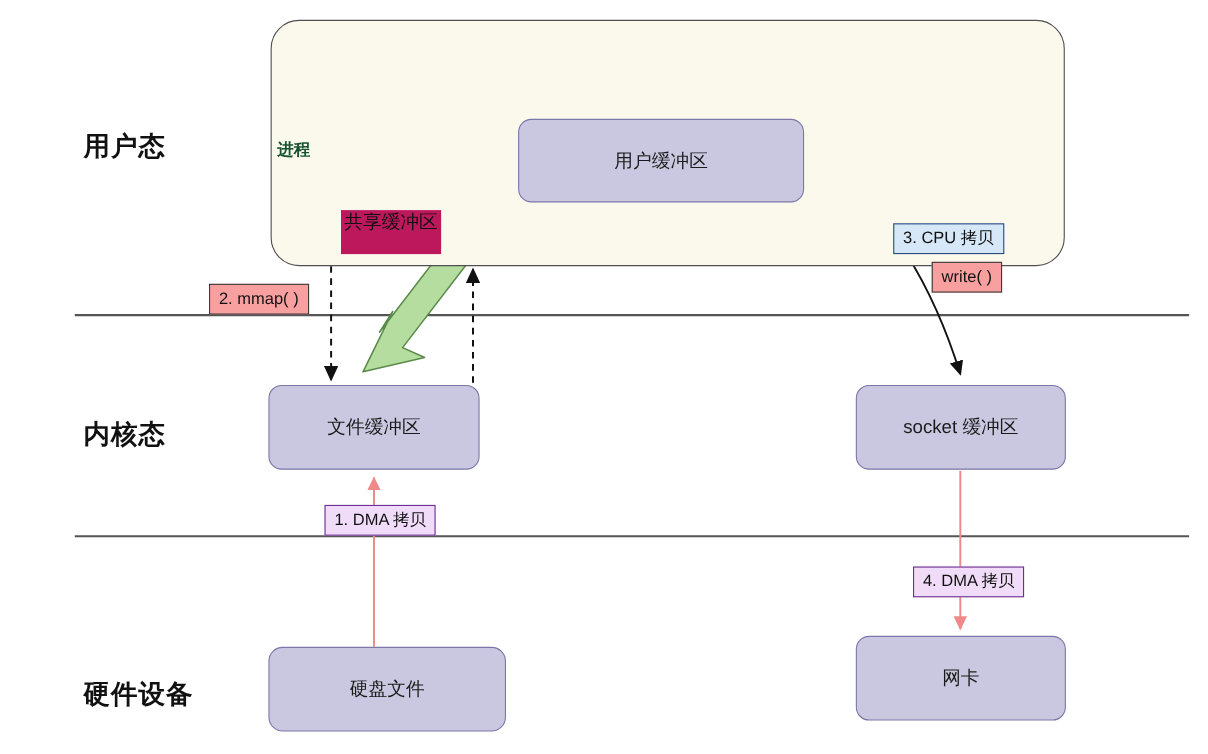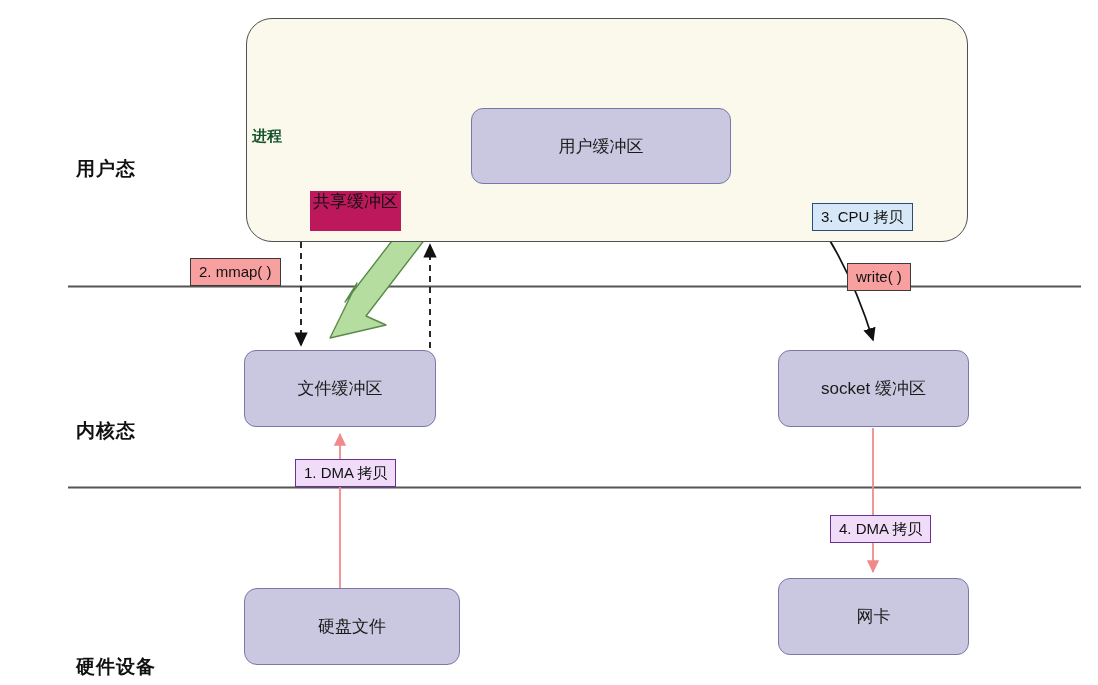--- a/index.html
+++ b/index.html
@@ -23,26 +23,25 @@
     left: 0;
     top: 0;
     width: 1098px;
     height: 685px;
     pointer-events: none;
   }
 
   
   .layer-caption {
     position: absolute;
-    font-size: 19px;
+    font-size: 24px;
     font-weight: bold;
     color: #111111;
     letter-spacing: 1px;
     white-space: nowrap;
-    margin-top: 39px;
   }
 
   
   .process-box {
     position: absolute;
     left: 246px;
     top: 18px;
     width: 722px;
     height: 224px;
     background: #fbf8ec;
@@ -89,21 +88,21 @@
     padding: 5px 8px 6px 8px;
     white-space: nowrap;
     color: #111111;
   }
   .tag.red   { background: #f8a0a0; border: 1.4px solid #3b3b3b; }
   .tag.blue  { background: #d6e8f7; border: 1.4px solid #2b4a7d; }
   .tag.pur   { background: #f0dcf8; border: 1.4px solid #6c2f93; margin-left: 20px; }
   .tag.green { background: #be185d; border: none; padding: 2px 3px 21px 3px; font-size: 17px; }
 
   #tag-mmap    { left: 190px; top: 258px; }
-  #tag-write   { left: 847px; top: 263px; }
+  #tag-write   { left: 847px; top: 238px; }
   #tag-cpu     { left: 812px; top: 185px; margin-top: 18px; }
   #tag-dma1    { left: 275px; top: 459px; }
   #tag-dma4    { left: 810px; top: 515px; }
   #tag-shared  { left: 310px; top: 191px; }
 </style>
 </head>
 <body>
 
 <div id="canvas">
 

